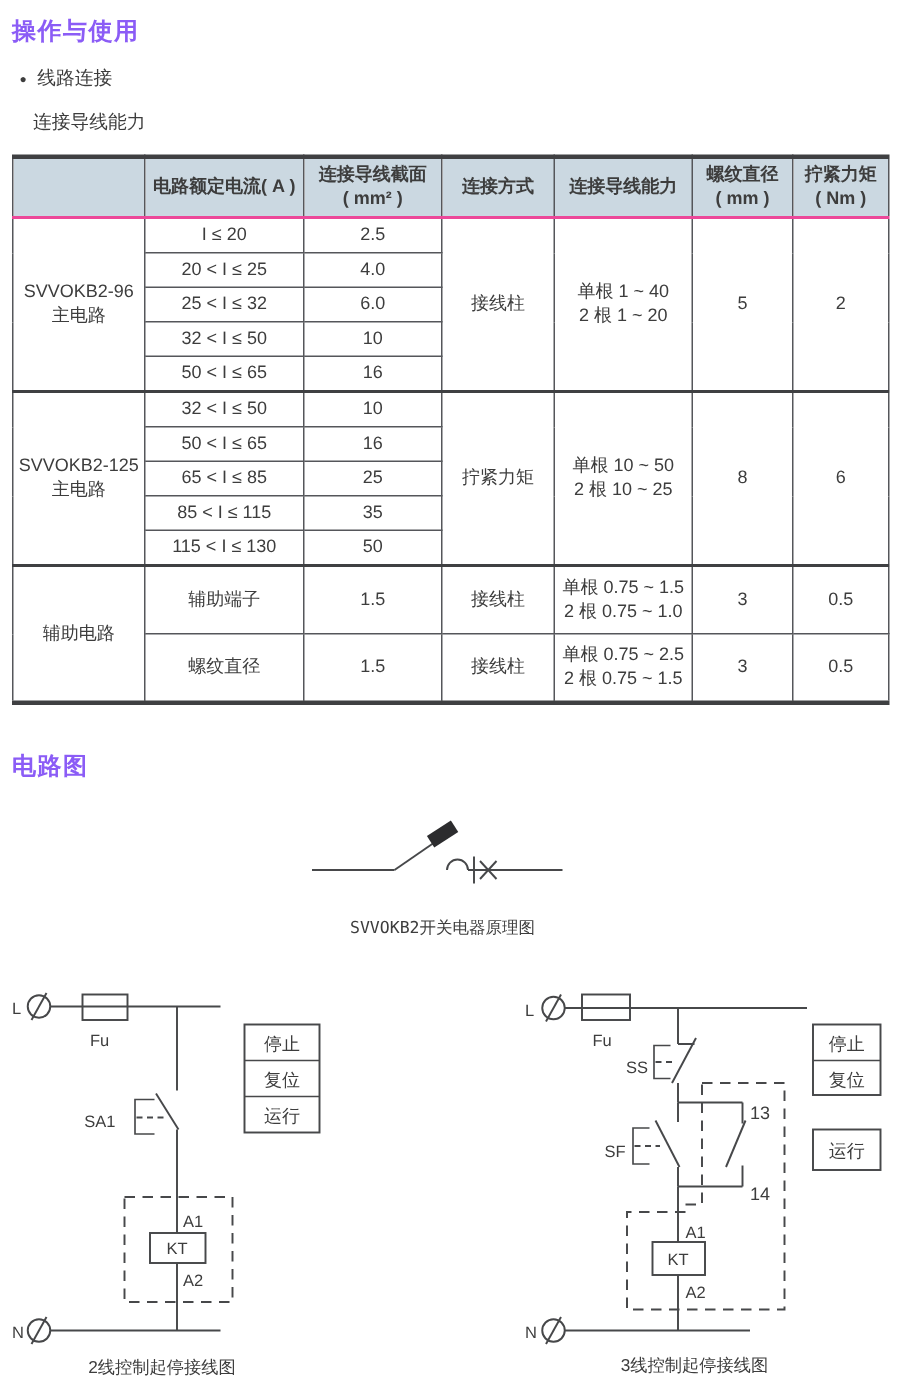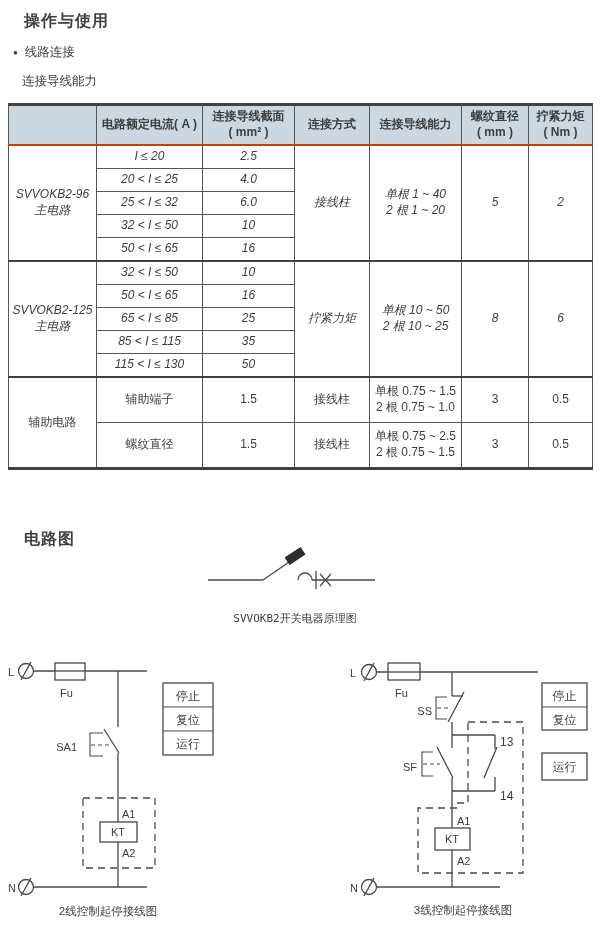--- a/index.html
+++ b/index.html
@@ -1,43 +1,43 @@
 <!DOCTYPE html>
 <html><head>
 <meta charset="utf-8">
 <style>
   html,body { margin:0; padding:0; background:#ffffff; }
   .page {
     position:relative; width:600px; height:927px; background:#ffffff;
     font-family:"Liberation Sans","DejaVu Sans",sans-serif; color:#3d3d3d; overflow:hidden;
   }
   .sec-title {
-    position:absolute; left:24px; margin:0; font-size:16px; font-weight:bold;
-    color:#404040; letter-spacing:1px;font-family:Liberation Mono, monospace;
+    position:absolute; left:8px; margin:0; font-size:16px; font-weight:bold;
+    color:#8b5cf6; letter-spacing:1px;font-family:Liberation Mono, monospace;
   }
   #title1 { top:11px; }
-  #title2 { top:501px;margin-top:28px; }
+  #title2 { top:501px; }
   .bullet-line { position:absolute; left:13px; top:44px; font-size:12.5px; display:flex; align-items:center; }
   .bullet-line .dot { font-size:8px; margin-right:7px; }
   .sub-line { position:absolute; left:22px; top:73px; font-size:12.5px; }
 
   table.spec {
     position:absolute; left:8px; top:103px; width:584px;
     border-collapse:collapse; table-layout:fixed; font-size:12px;
     border-top:3px solid #3f4042; border-bottom:3px solid #3f4042;
     border-left:1px solid #55565a; border-right:1px solid #55565a;
   }
   .spec th, .spec td {
     border:1px solid #55565a; text-align:center; vertical-align:middle;
     padding:0 1px; line-height:1.32; overflow:hidden;
   }
   .spec thead th { background:#cbd8e1; font-weight:bold; height:38px; font-size:12px; }
-  .spec thead { border-bottom:2px solid #c2410c; }
+  .spec thead { border-bottom:2px solid #ec4899; }
   .spec tbody.group { border-top:2px solid #3f4042; }
-  .spec tr.sub td { height:22px;font-style:italic; }
+  .spec tr.sub td { height:22px; }
   .spec tr.aux td { height:44px; }
 
   svg.diagrams { position:absolute; left:0; top:530px; }
   .wire { stroke:#47484a; stroke-width:1.3; fill:none; }
   .wire-thin { stroke:#47484a; stroke-width:1.1; fill:none; }
   .dashline { stroke:#47484a; stroke-width:1.2; fill:none; stroke-dasharray:4 3; }
   .dashbox { stroke:#47484a; stroke-width:1.3; fill:none; stroke-dasharray:7 5; }
   .symbolbox { stroke:#47484a; stroke-width:1.3; fill:#ffffff; }
   .svgtxt { fill:#3d3d3d; stroke:none; font-size:11px; font-family:"Liberation Sans","DejaVu Sans",sans-serif; }
   .svgtxt-lg { font-size:12px; }

